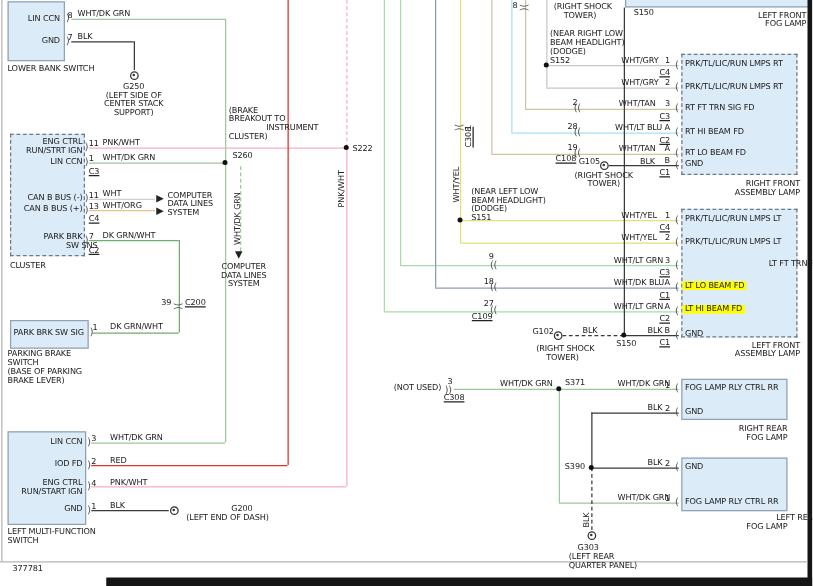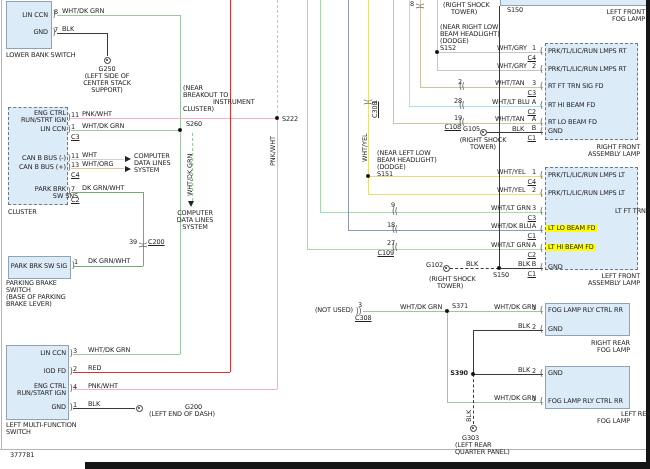--- a/index.html
+++ b/index.html
@@ -162,21 +162,21 @@
       <div class="lbl ar" style="left: 48px; top: 29px;">GND</div>
       <div class="lbl" style="left: 54px; top: 9px;">8</div>
       <div class="lbl" style="left: 62px; top: 8px;">WHT/DK GRN</div>
       <div class="lbl" style="left: 54px; top: 27px;">7</div>
       <div class="lbl" style="left: 62px; top: 26px;">BLK</div>
       <div class="lbl" style="left: 6px; top: 52px;">LOWER BANK SWITCH</div>
       <div class="lbl ac" style="left: 107px; top: 66px;">G250</div>
       <div class="lbl ac" style="left: 107px; top: 73px;">(LEFT SIDE OF</div>
       <div class="lbl ac" style="left: 107px; top: 80px;">CENTER STACK</div>
       <div class="lbl ac" style="left: 107px; top: 87px;">SUPPORT)</div>
-      <div class="lbl" style="left: 183px; top: 85px;">(NEAR</div>
+      <div class="lbl" style="left: 183px; top: 85px;">(BRAKE</div>
       <div class="lbl" style="left: 183px; top: 92px;">BREAKOUT TO</div>
       <div class="lbl" style="left: 183px; top: 99px; margin-left: 30px;">INSTRUMENT</div>
       <div class="lbl" style="left: 183px; top: 106px;">CLUSTER)</div>
       <div class="lbl" style="left: 186px; top: 121px;">S260</div>
       <div class="lbl" style="left: 282px; top: 116px;">S222</div>
       <div class="lbl ar" style="left: 66px; top: 110px;">ENG CTRL</div>
       <div class="lbl ar" style="left: 66px; top: 117px;">RUN/STRT IGN</div>
       <div class="lbl" style="left: 71px; top: 112px;">11</div>
       <div class="lbl" style="left: 82px; top: 111px;">PNK/WHT</div>
       <div class="lbl ar" style="left: 66px; top: 126px;">LIN CCN</div>
@@ -318,21 +318,21 @@
       <div class="lbl" style="left: 400px; top: 304px;">WHT/DK GRN</div>
       <div class="lbl" style="left: 452px; top: 303px;">S371</div>
       <div class="lbl" style="left: 494px; top: 304px;">WHT/DK GRN</div>
       <div class="lbl ar" style="left: 536px; top: 305px;">1</div>
       <div class="lbl" style="left: 548px; top: 307px;">FOG LAMP RLY CTRL RR</div>
       <div class="lbl" style="left: 518px; top: 323px;">BLK</div>
       <div class="lbl ar" style="left: 536px; top: 324px;">2</div>
       <div class="lbl" style="left: 548px; top: 326px;">GND</div>
       <div class="lbl ar" style="left: 630px; top: 340px;">RIGHT REAR</div>
       <div class="lbl ar" style="left: 630px; top: 347px;">FOG LAMP</div>
-      <div class="lbl ar" style="left: 468px; top: 370px; font-weight: bold;">S390</div>
+      <div class="lbl ar" style="left: 468px; top: 370px;">S390</div>
       <div class="lbl" style="left: 518px; top: 367px;">BLK</div>
       <div class="lbl ar" style="left: 536px; top: 368px;">2</div>
       <div class="lbl" style="left: 548px; top: 370px;">GND</div>
       <div class="lbl" style="left: 494px; top: 395px;">WHT/DK GRN</div>
       <div class="lbl ar" style="left: 536px; top: 396px;">1</div>
       <div class="lbl" style="left: 548px; top: 398px;">FOG LAMP RLY CTRL RR</div>
       <div class="lbl ar" style="left: 630px; top: 411px; margin-left: 25px;">LEFT REAR</div>
       <div class="lbl ar" style="left: 630px; top: 418px;">FOG LAMP</div>
       <div class="lbl rot" style="left: 466px; top: 422px;">BLK</div>
       <div class="lbl" style="left: 462px; top: 435px;">G303</div>

